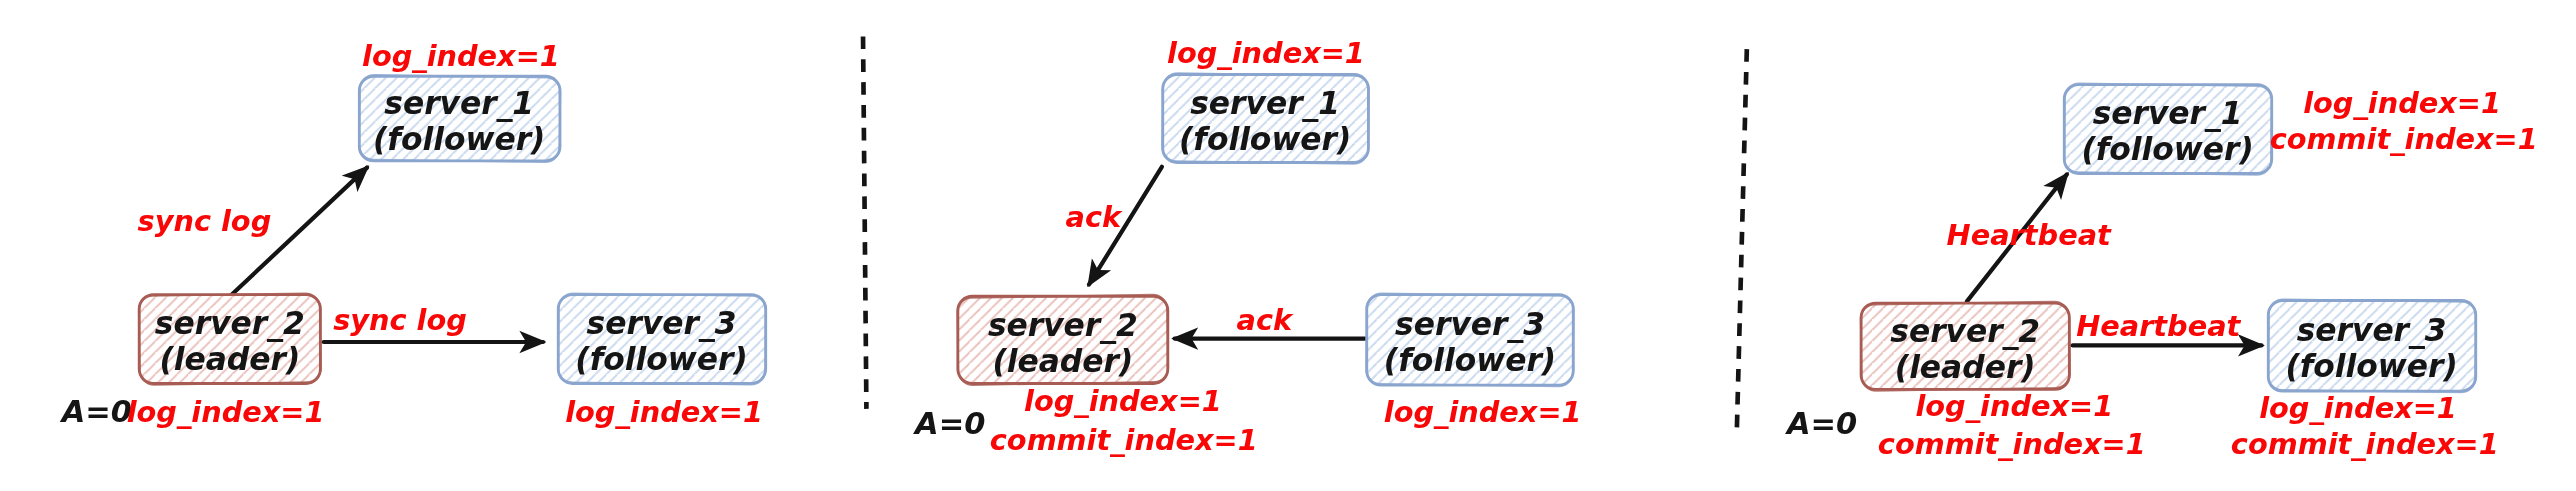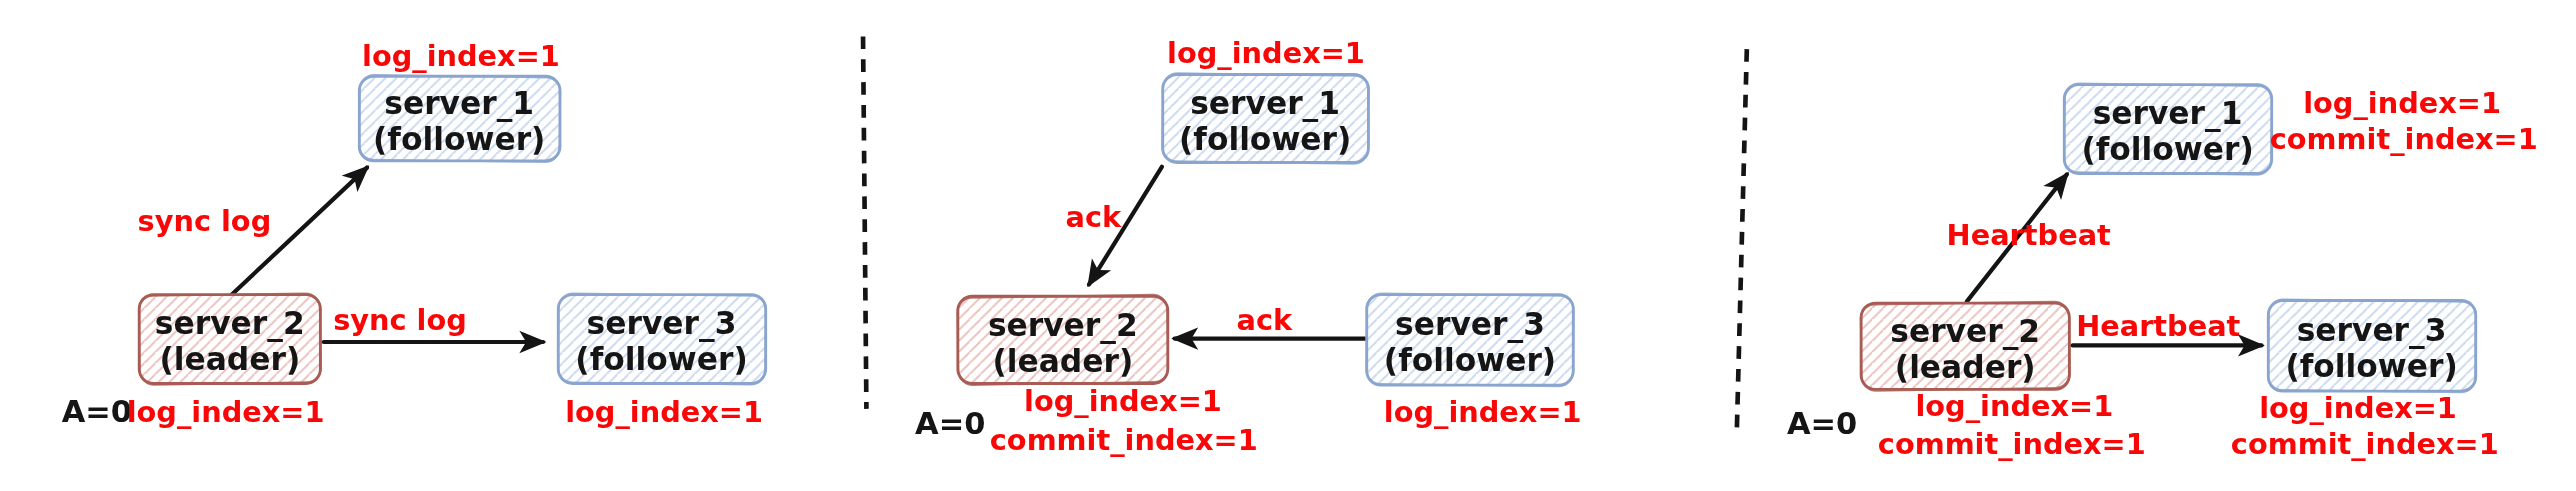--- a/index.html
+++ b/index.html
@@ -1,17 +1,17 @@
 <!DOCTYPE html>
 <html style="font-size:13.6px"><head>
 <meta charset="utf-8">
 <style>
   html,body{margin:0;padding:0;background:#ffffff;}
   .stage{position:relative;width:2576px;height:491px;background:#ffffff;overflow:hidden;
-         font-family:"DejaVu Sans","Liberation Sans",sans-serif;}
+         font-family:"DejaVu Sans","Liberation Sans",sans-serif;font-style:italic;}
   svg{display:block;}
   .node-name, .node-role{
     font-family:"DejaVu Sans","Liberation Sans",sans-serif;
     font-weight:700; font-size:37px; fill:#151515; text-anchor:middle;
   }
   .red-label{
     font-family:"DejaVu Sans","Liberation Sans",sans-serif;
     font-weight:700; font-size:34px; fill:#f90606; text-anchor:middle;
   }
   .black-annot{

